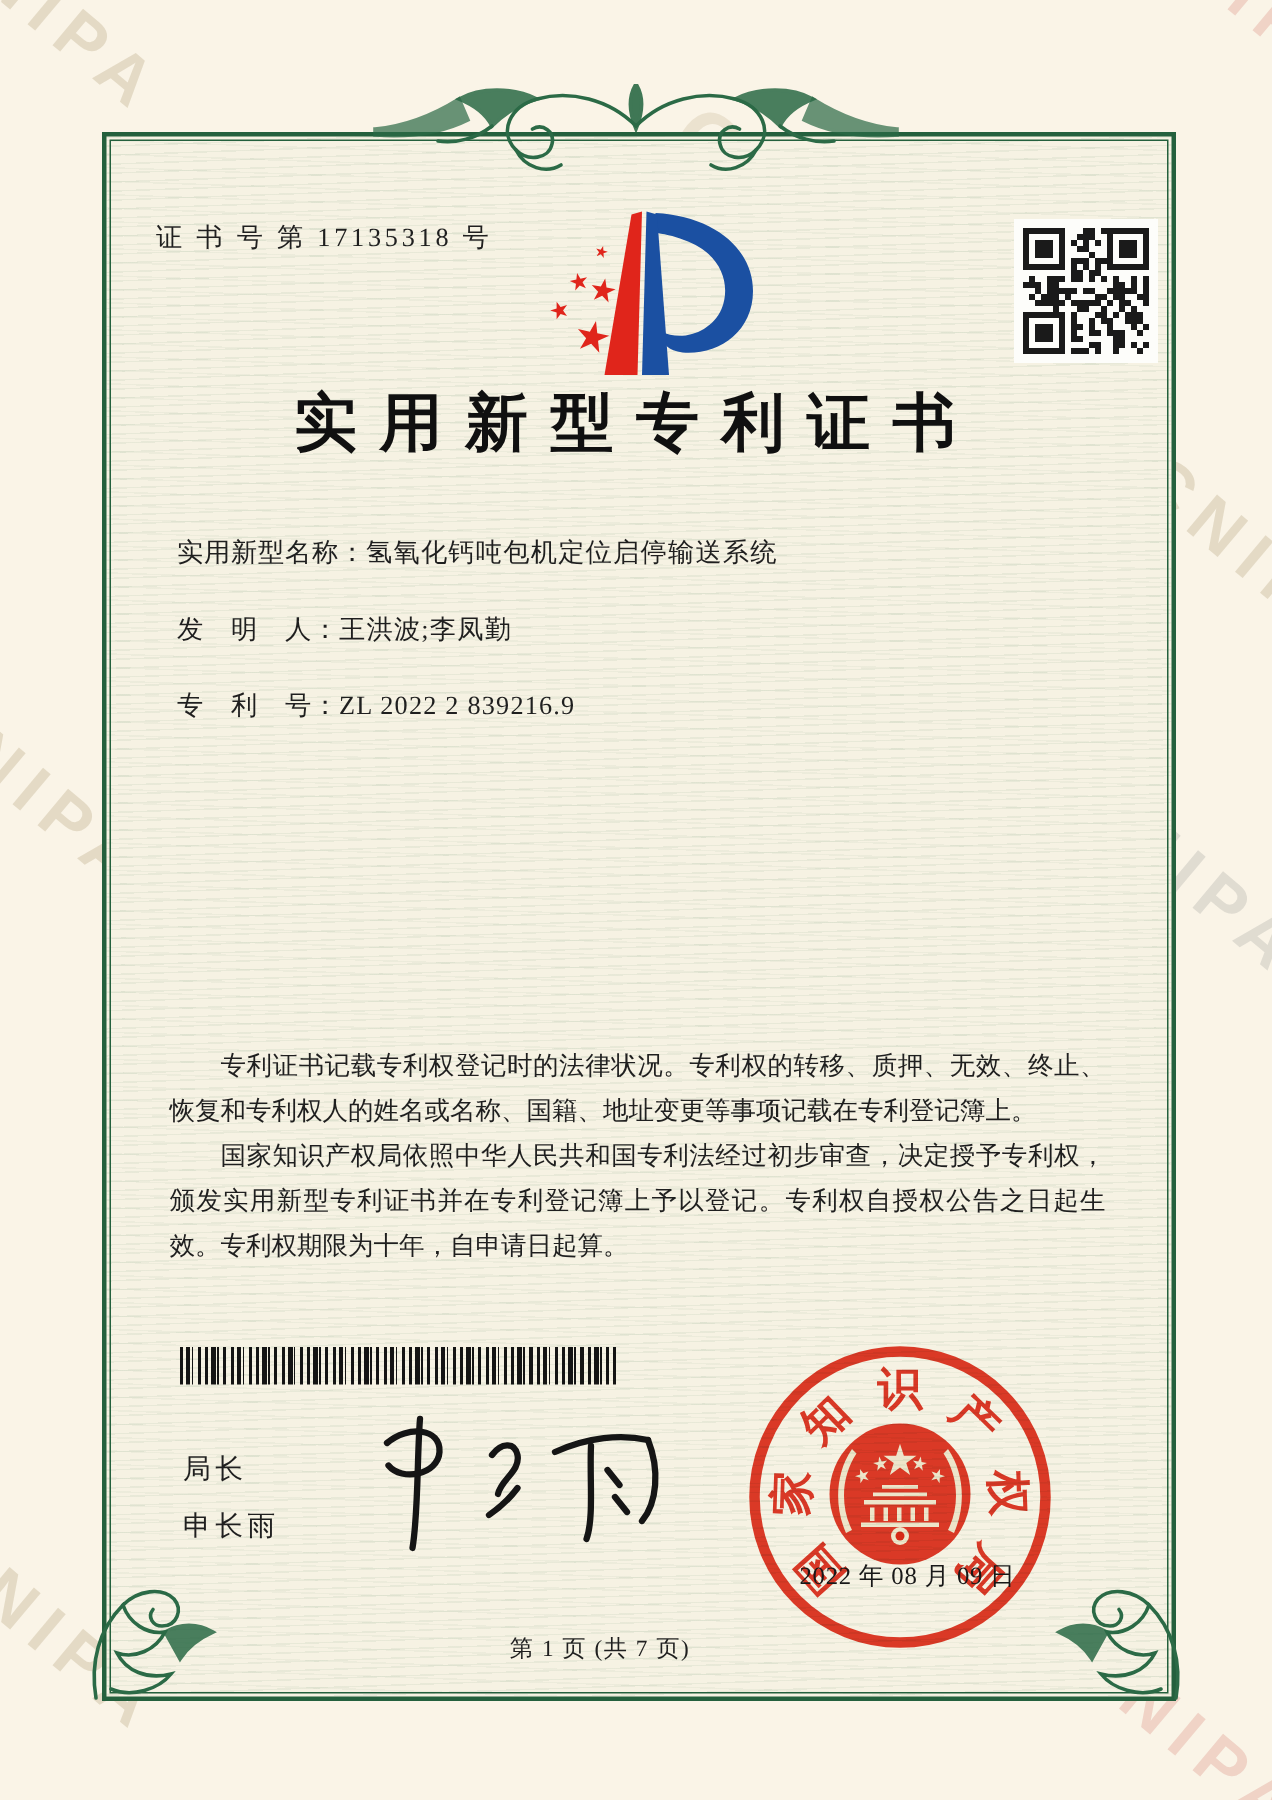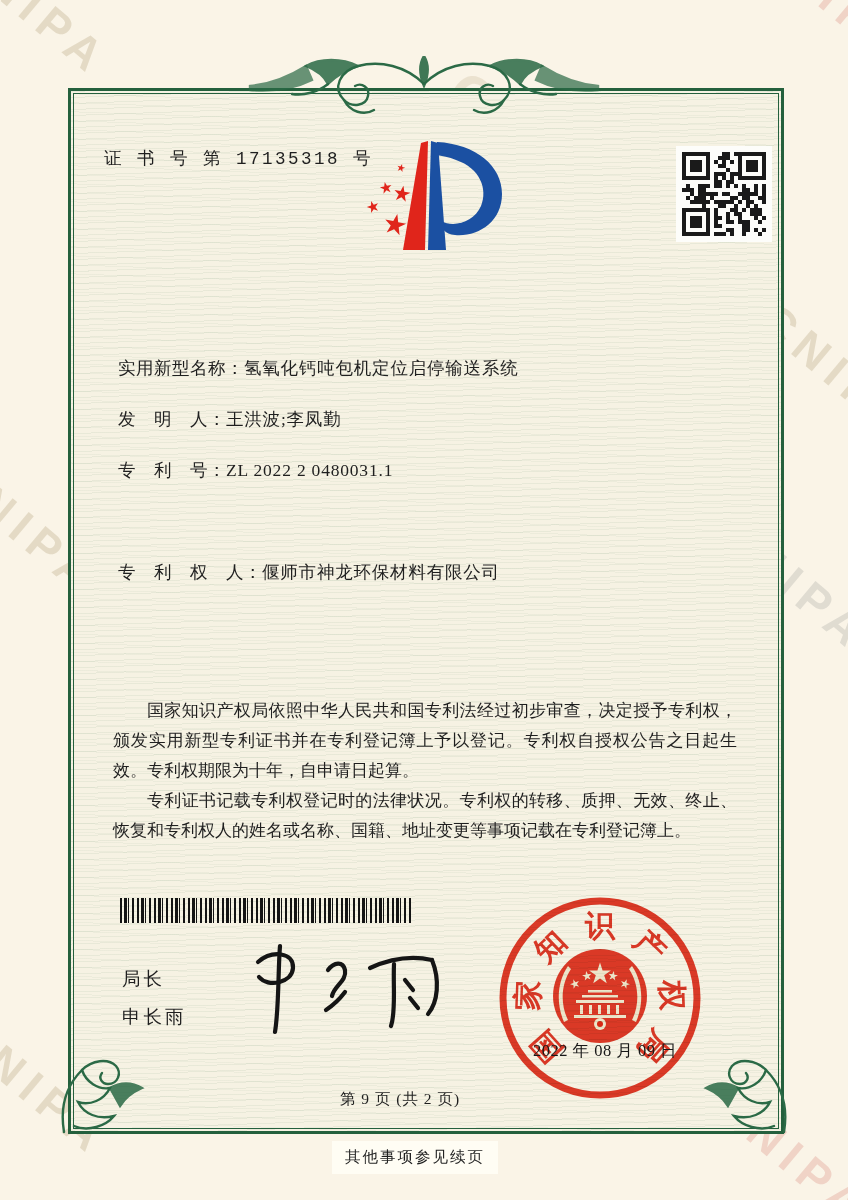--- a/index.html
+++ b/index.html
@@ -30,21 +30,21 @@
     background-image:
       repeating-linear-gradient(178deg, rgba(110,150,115,.10) 0 1px, transparent 1px 6px),
       repeating-linear-gradient(182deg, rgba(110,150,115,.07) 0 1px, transparent 1px 9px);
   }
   .frame-inner{position:absolute;inset:2px;border:1.5px solid #24603d;}
   .ornament{position:absolute;z-index:3;}
   .ornament.top{left:244px;top:56px;}
   .ornament.bl{left:58px;top:1056px;}
   .ornament.br{left:700px;top:1056px;}
   
-  .cert-no{position:absolute;left:104px;top:146px;font-size:17.5px;letter-spacing:2.5px;font-family:Liberation Mono, monospace;}
+  .cert-no{position:absolute;left:104px;top:146px;font-size:17.5px;letter-spacing:2.5px;}
   .logo{position:absolute;left:344px;top:138px;}
   .qr{position:absolute;left:676px;top:146px;width:96px;height:96px;background:#fdfdfa;}
   .qr-grid{position:absolute;left:6px;top:6px;width:84px;height:84px;}
   .qr-grid i{position:absolute;width:4px;height:4px;background:#1a1a1a;}
   .title{
     position:absolute;left:0;top:254px;width:848px;text-align:center;
     font-size:42px;font-weight:bold;letter-spacing:15px;color:#101010;
   }
   
   .field{position:absolute;left:118px;font-size:17.5px;white-space:nowrap;}
@@ -378,37 +378,35 @@
         <i style="left:24px;top:80px"></i>
         <i style="left:32px;top:80px"></i>
         <i style="left:36px;top:80px"></i>
         <i style="left:40px;top:80px"></i>
         <i style="left:48px;top:80px"></i>
         <i style="left:60px;top:80px"></i>
         <i style="left:76px;top:80px"></i>
       </div>
   </div>
 
+  <div class="title">实用新型专利证书</div>
 
   <div class="field f0">
     <span class="lab">实用新型名称：</span><span class="val">氢氧化钙吨包机定位启停输送系统</span>
   </div>
   <div class="field f1">
     <span class="lab">发　明　人：</span><span class="val">王洪波;李凤勤</span>
   </div>
   <div class="field f2">
-    <span class="lab">专　利　号：</span><span class="val">ZL 2022 2 0480031.1</span>
-  </div>
-  <div class="field f4">
-    <span class="lab">专　利　权　人：</span><span class="val">偃师市神龙环保材料有限公司</span>
+    <span class="lab">专　利　号：</span><span class="val">ZL 2022 2 839216.9</span>
   </div>
 
   <div class="paras">
+    <p>专利证书记载专利权登记时的法律状况。专利权的转移、质押、无效、终止、恢复和专利权人的姓名或名称、国籍、地址变更等事项记载在专利登记簿上。</p>
     <p>国家知识产权局依照中华人民共和国专利法经过初步审查，决定授予专利权，颁发实用新型专利证书并在专利登记簿上予以登记。专利权自授权公告之日起生效。专利权期限为十年，自申请日起算。</p>
-    <p>专利证书记载专利权登记时的法律状况。专利权的转移、质押、无效、终止、恢复和专利权人的姓名或名称、国籍、地址变更等事项记载在专利登记簿上。</p>
   </div>
 
   <div class="barcode"></div>
 
   <div class="sig-title">局长</div>
   <div class="sig-name">申长雨</div>
   <svg class="sig-hand" width="210" height="112" viewBox="0 0 210 112">
     <g fill="none" stroke="#151515" stroke-width="4.2" stroke-linecap="round">
       <path d="M38,18 C36,42 37,80 33,104"></path>
       <path d="M16,34 C30,22 52,24 51,40 C50,55 26,60 17,49"></path>
@@ -455,16 +453,15 @@
         <path d="M70,130 C62,112 63,90 74,74 L77,77 C67,92 66,112 74,128 Z"></path>
         <path d="M142,130 C150,112 149,90 138,74 L135,77 C145,92 146,112 138,128 Z"></path>
       </g>
     </g>
     <defs>
       <path id="star2" d="M0,-10 L2.25,-3.09 9.51,-3.09 3.63,1.18 5.88,8.09 0,3.82 -5.88,8.09 -3.63,1.18 -9.51,-3.09 -2.25,-3.09 Z"></path>
     </defs>
   </svg>
   <div class="seal-date">2022 年 08 月 09 日</div>
 
-  <div class="page-info">第 9 页 (共 2 页)</div>
-  <div class="footer-note">其他事项参见续页</div>
+  <div class="page-info">第 1 页 (共 7 页)</div>
 
 </div>
 
 </body></html>

